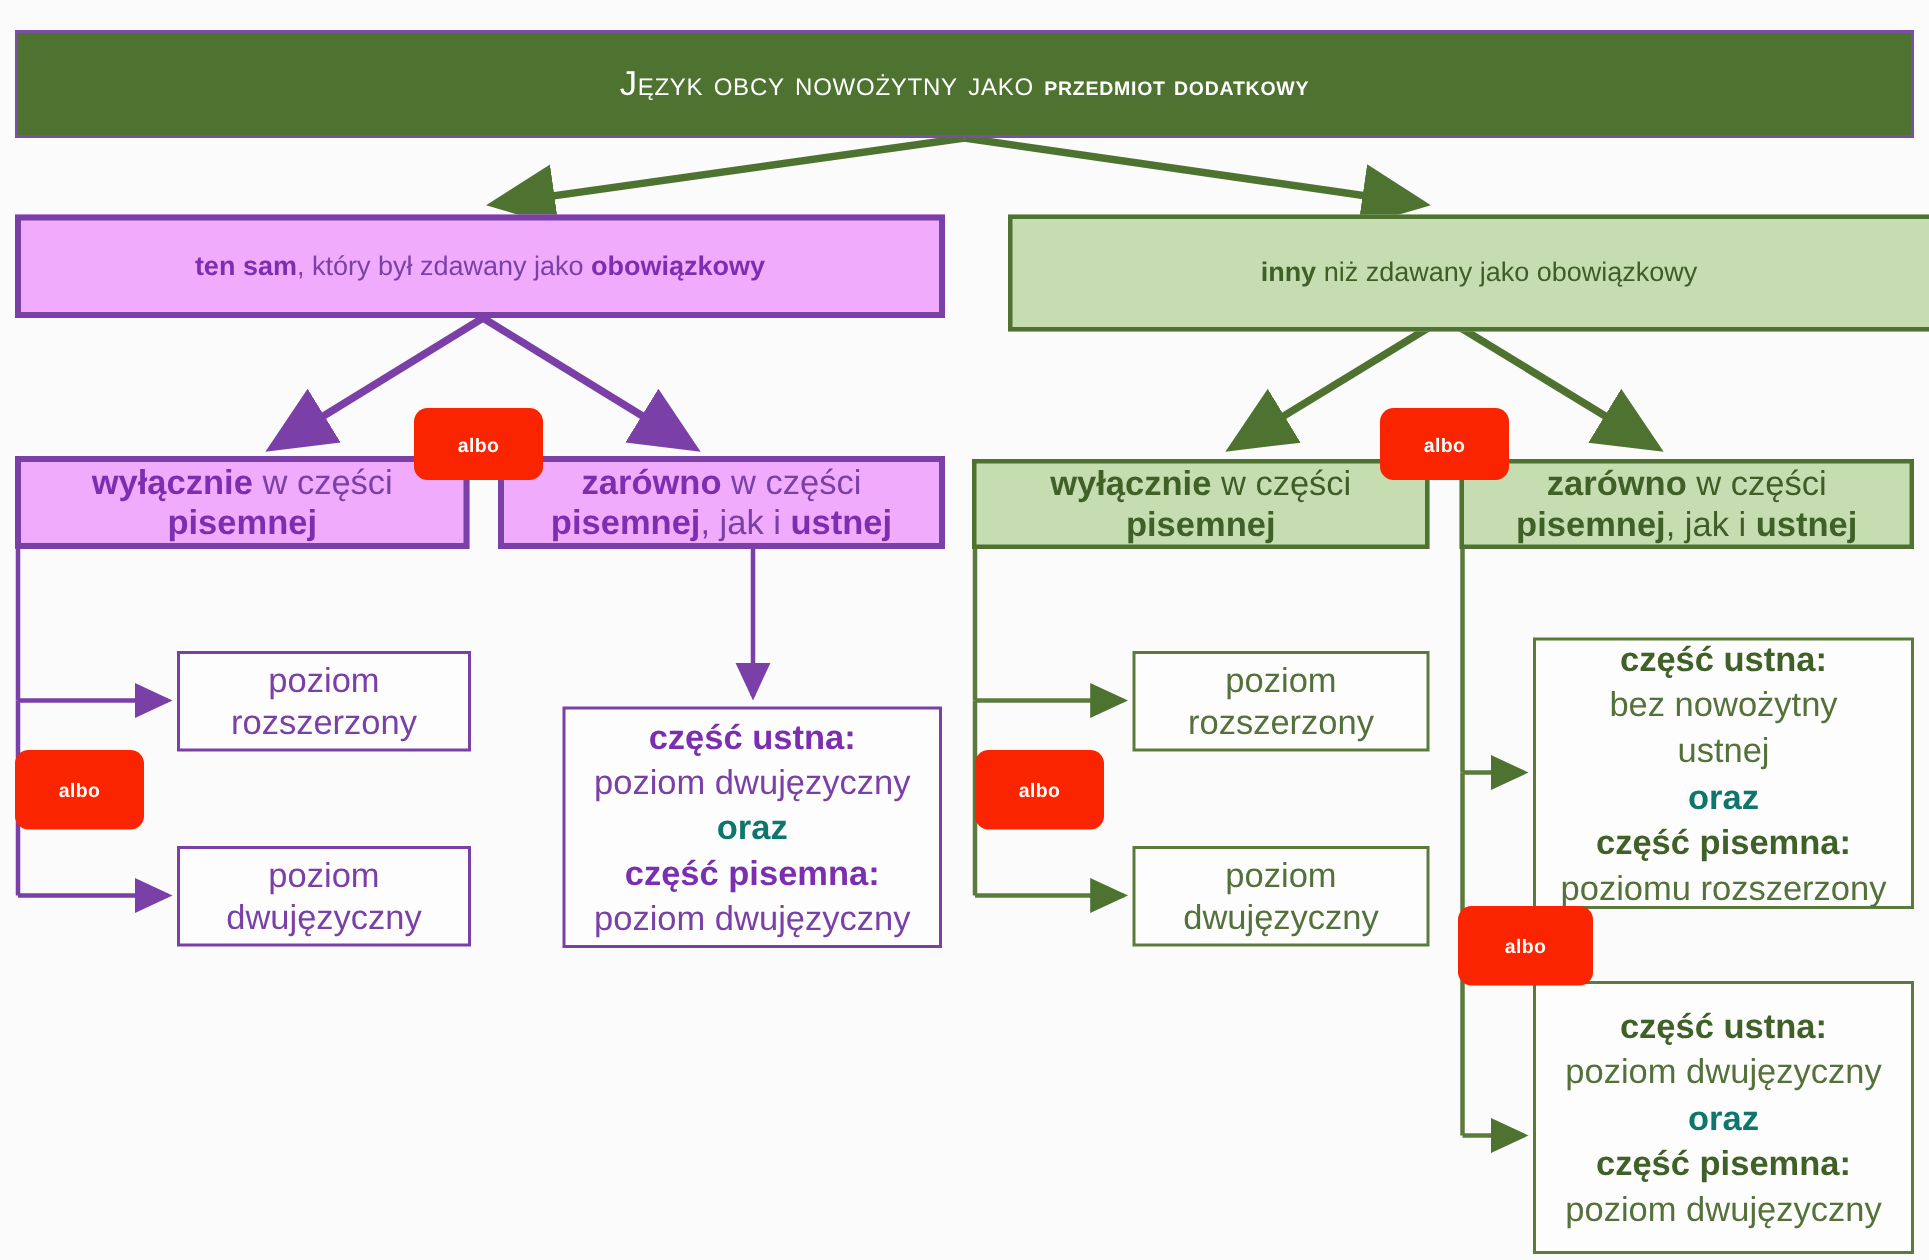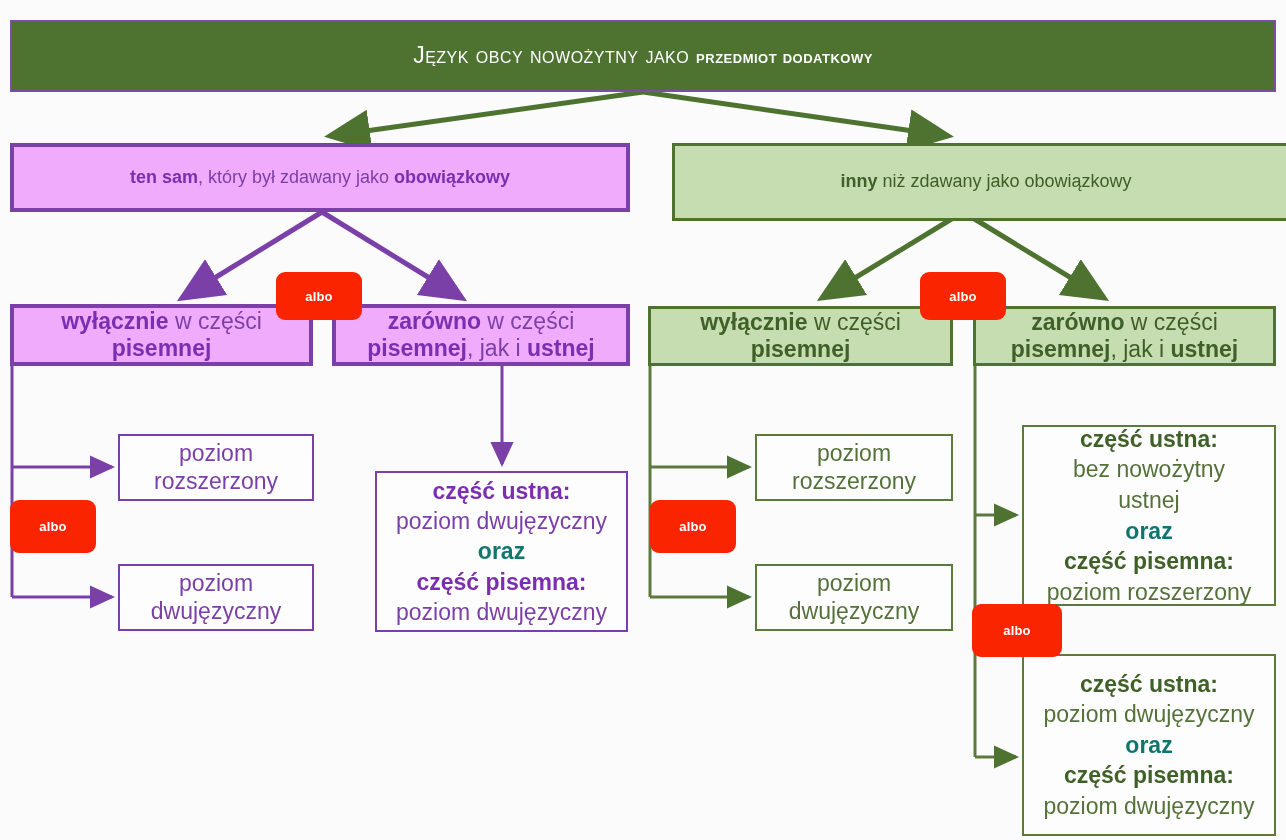--- a/index.html
+++ b/index.html
@@ -186,21 +186,21 @@
     </div>
   </div>
 
   <div class="box g-plain" style="left:1022px;top:425px;width:254px;height:181px;">
     <div class="t17" style="line-height:1.33;">
       <span class="g-b">część ustna:</span><br>
       <span>bez nowożytny</span><br>
       <span>ustnej</span><br>
       <span class="oraz">oraz</span><br>
       <span class="g-b">część pisemna:</span><br>
-      <span>poziom rozszerzony</span>
+      <span>poziomu rozszerzony</span>
     </div>
   </div>
 
   <div class="box g-plain" style="left:1022px;top:654px;width:254px;height:182px;">
     <div class="t17" style="line-height:1.33;">
       <span class="g-b">część ustna:</span><br>
       <span>poziom dwujęzyczny</span><br>
       <span class="oraz">oraz</span><br>
       <span class="g-b">część pisemna:</span><br>
       <span>poziom dwujęzyczny</span>

